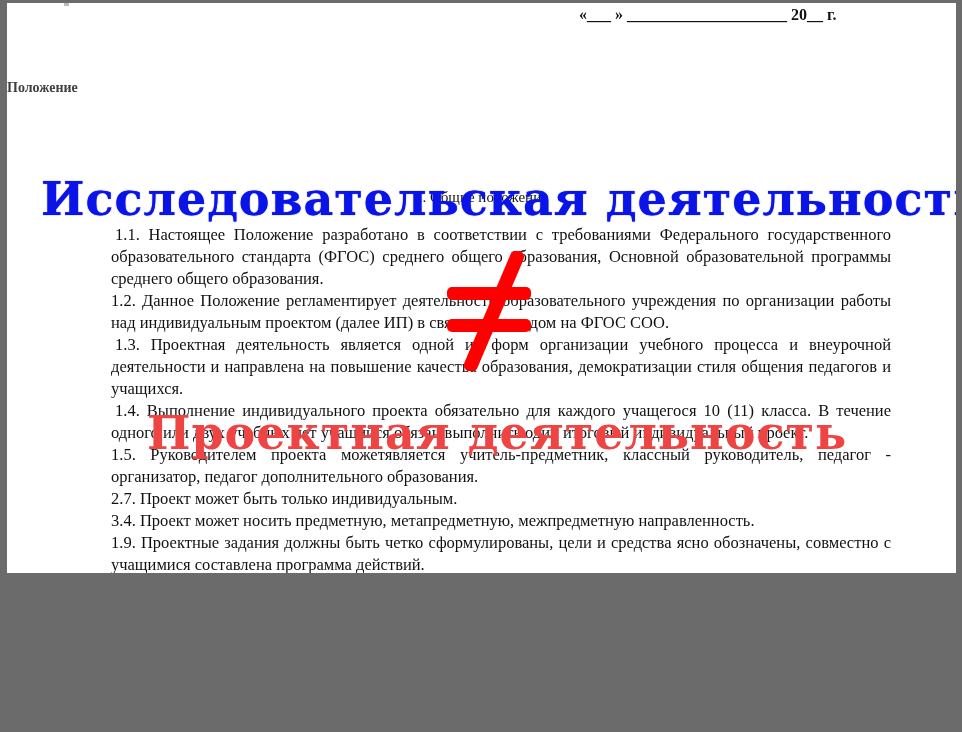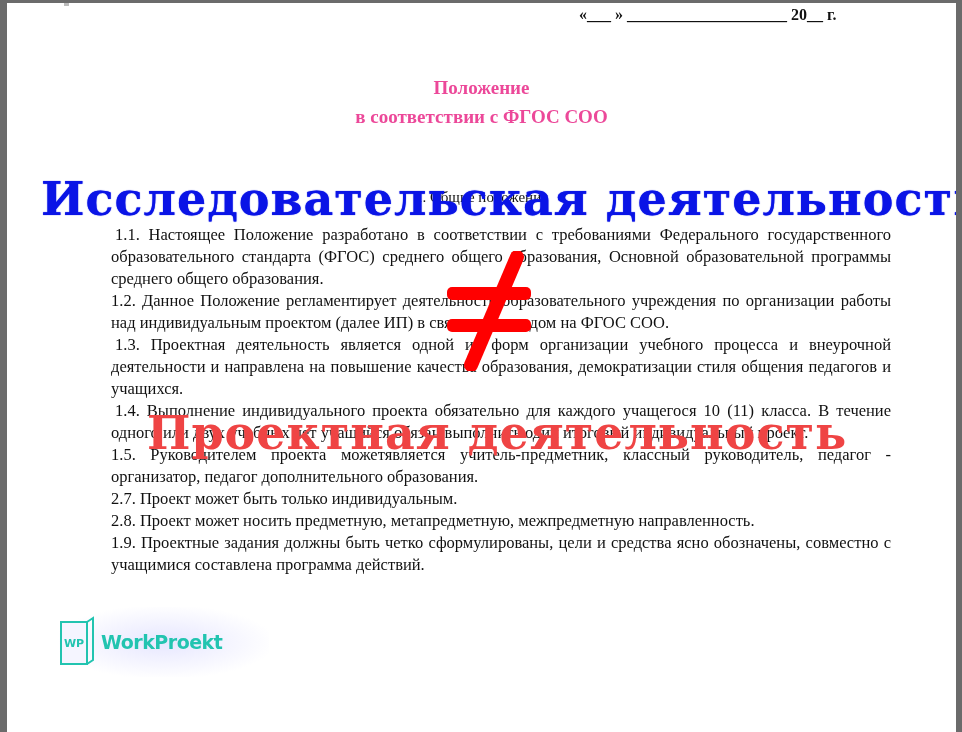--- a/index.html
+++ b/index.html
@@ -2,33 +2,33 @@
 <html><head>
 <meta charset="utf-8">
 <style>
   html, body { margin: 0; padding: 0; }
   body {
     width: 962px; height: 732px; overflow: hidden;
     background: #6b6b6b; position: relative;
     font-family: "Liberation Serif", "DejaVu Serif", serif;
   }
   .page {
-    position: absolute; left: 7px; top: 3px; width: 949px; height: 729px;
+    position: absolute; left: 7px; top: 3px; width: 949px; height: 570px;
     background: #ffffff; overflow: hidden;
   }
   .scroll-marker {
     position: absolute; left: 57px; top: 0; width: 5px; height: 3px; background: #bbb;
   }
   .date-line {
     position: absolute; top: 3px; left: 572px; font-weight: bold; font-size: 16px; color: #111;
     white-space: pre;
   }
   .title-block {
-    position: absolute; top: 70px; left: 0; width: 949px; text-align: center;
-    font-weight: bold; font-size: 19px; line-height: 29px; color: #ec4899;
+    position: absolute; top: 70px; left: 0; width: 949px; text-align: left;
+    font-weight: bold; font-size: 14px; line-height: 29px; color: #404040;
   }
   .section-heading {
     position: absolute; left: 0; width: 949px; text-align: center;
     font-weight: normal; font-size: 15px; color: #111; margin-top: 8px;
   }
   .body-text {
     position: absolute; left: 104px; width: 780px;
     font-size: 16.5px; line-height: 22px; color: #111; text-align: justify;
   }
   .body-text p { margin: 0; }
@@ -64,33 +64,32 @@
 </head>
 <body>
 
 <div class="page">
   <div class="scroll-marker"></div>
 
   <div class="date-line">«___ » ____________________ 20__ г.</div>
 
   <div class="title-block">
     <div>Положение</div>
-    <div>в соответствии с ФГОС СОО</div>
   </div>
 
   <div class="section-heading" style="top:178px;">1. Общие положения</div>
 
   <div class="body-text" style="top:221px;">
     <p style="text-indent:4px;">1.1. Настоящее Положение разработано в соответствии с требованиями Федерального государственного образовательного стандарта (ФГОС) среднего общего образования, Основной образовательной программы среднего общего образования.</p>
     <p>1.2. Данное Положение регламентирует деятельность образовательного учреждения по организации работы над индивидуальным проектом (далее ИП) в связи с переходом на ФГОС СОО.</p>
     <p style="text-indent:4px;">1.3. Проектная деятельность является одной из форм организации учебного процесса и внеурочной деятельности и направлена на повышение качества образования, демократизации стиля общения педагогов и учащихся.</p>
     <p style="text-indent:4px;">1.4. Выполнение индивидуального проекта обязательно для каждого учащегося 10 (11) класса. В течение одного или двух учебных лет учащийся обязан выполнить один итоговый индивидуальный проект.</p>
     <p>1.5. Руководителем проекта можетявляется учитель-предметник, классный руководитель, педагог - организатор, педагог дополнительного образования.</p>
     <p>2.7. Проект может быть только индивидуальным.</p>
-    <p>2.8. Проект может носить предметную, метапредметную, межпредметную направленность.</p>
+    <p>3.4. Проект может носить предметную, метапредметную, межпредметную направленность.</p>
     <p>1.9. Проектные задания должны быть четко сформулированы, цели и средства ясно обозначены, совместно с учащимися составлена программа действий.</p>
   </div>
 
 
   <div class="overlay-top">Исследовательская деятельность</div>
 
   <svg class="not-equal" viewBox="0 0 90 120">
     <rect x="2" y="36" width="84" height="13" rx="5" fill="#ff0000"></rect>
     <rect x="2" y="68" width="84" height="13" rx="5" fill="#ff0000"></rect>
     <line x1="72" y1="6" x2="26" y2="114" stroke="#ff0000" stroke-width="14" stroke-linecap="round"></line>

